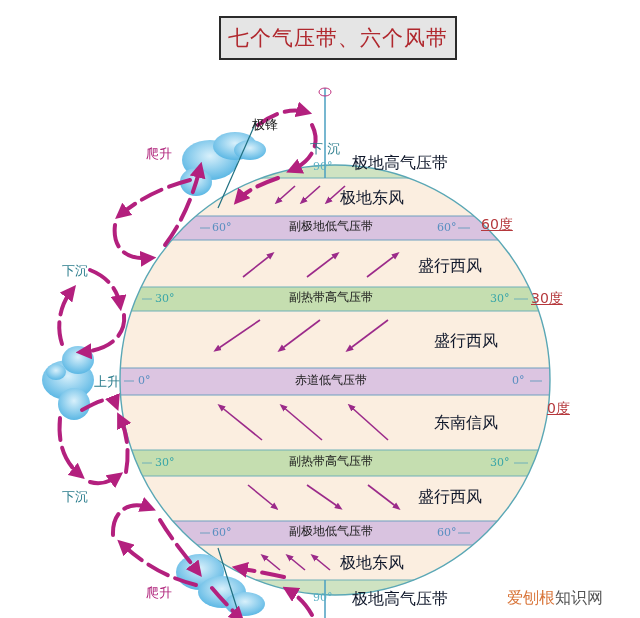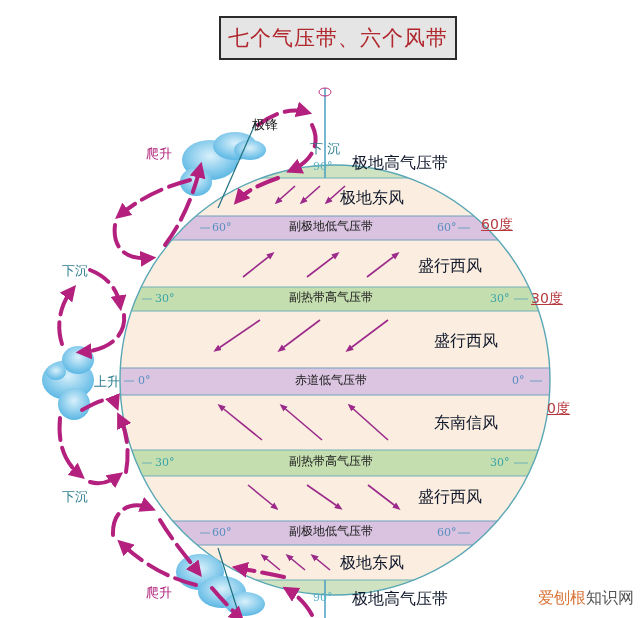--- a/index.html
+++ b/index.html
@@ -11,21 +11,21 @@
   .title-box span { color: #b0282e; font-size: 21px; letter-spacing: 1px; }
   svg.main { position: absolute; left: 0; top: 0; }
   .lbl { position: absolute; white-space: nowrap; }
   .band-lbl { font-size: 12px; color: #1a1a1a; transform: translateX(-50%); }
   .wind-lbl { font-size: 16px; color: #0f172a; }
   .deg-lbl { font-size: 14px; color: #b5383c; text-decoration: underline; }
   .cell-lbl { font-size: 13px; color: #2a7c8c; }
   .lift-lbl { font-size: 13px; color: #b0257c; }
   .front-lbl { font-size: 13px; color: #1a1a1a; }
   .lat-lbl { font-size: 11px; font-family: "DejaVu Serif", serif; }
-  .watermark { position: absolute; left: 507px; top: 588px; font-size: 16px; margin-left: 31px; }
+  .watermark { position: absolute; left: 507px; top: 588px; font-size: 16px; }
   .watermark .a { color: #d9753a; }
   .watermark .b { color: #555; }
 </style>
 </head>
 <body>
 
 <div class="title-box">
   <span>七个气压带、六个风带</span>
 </div>
 

